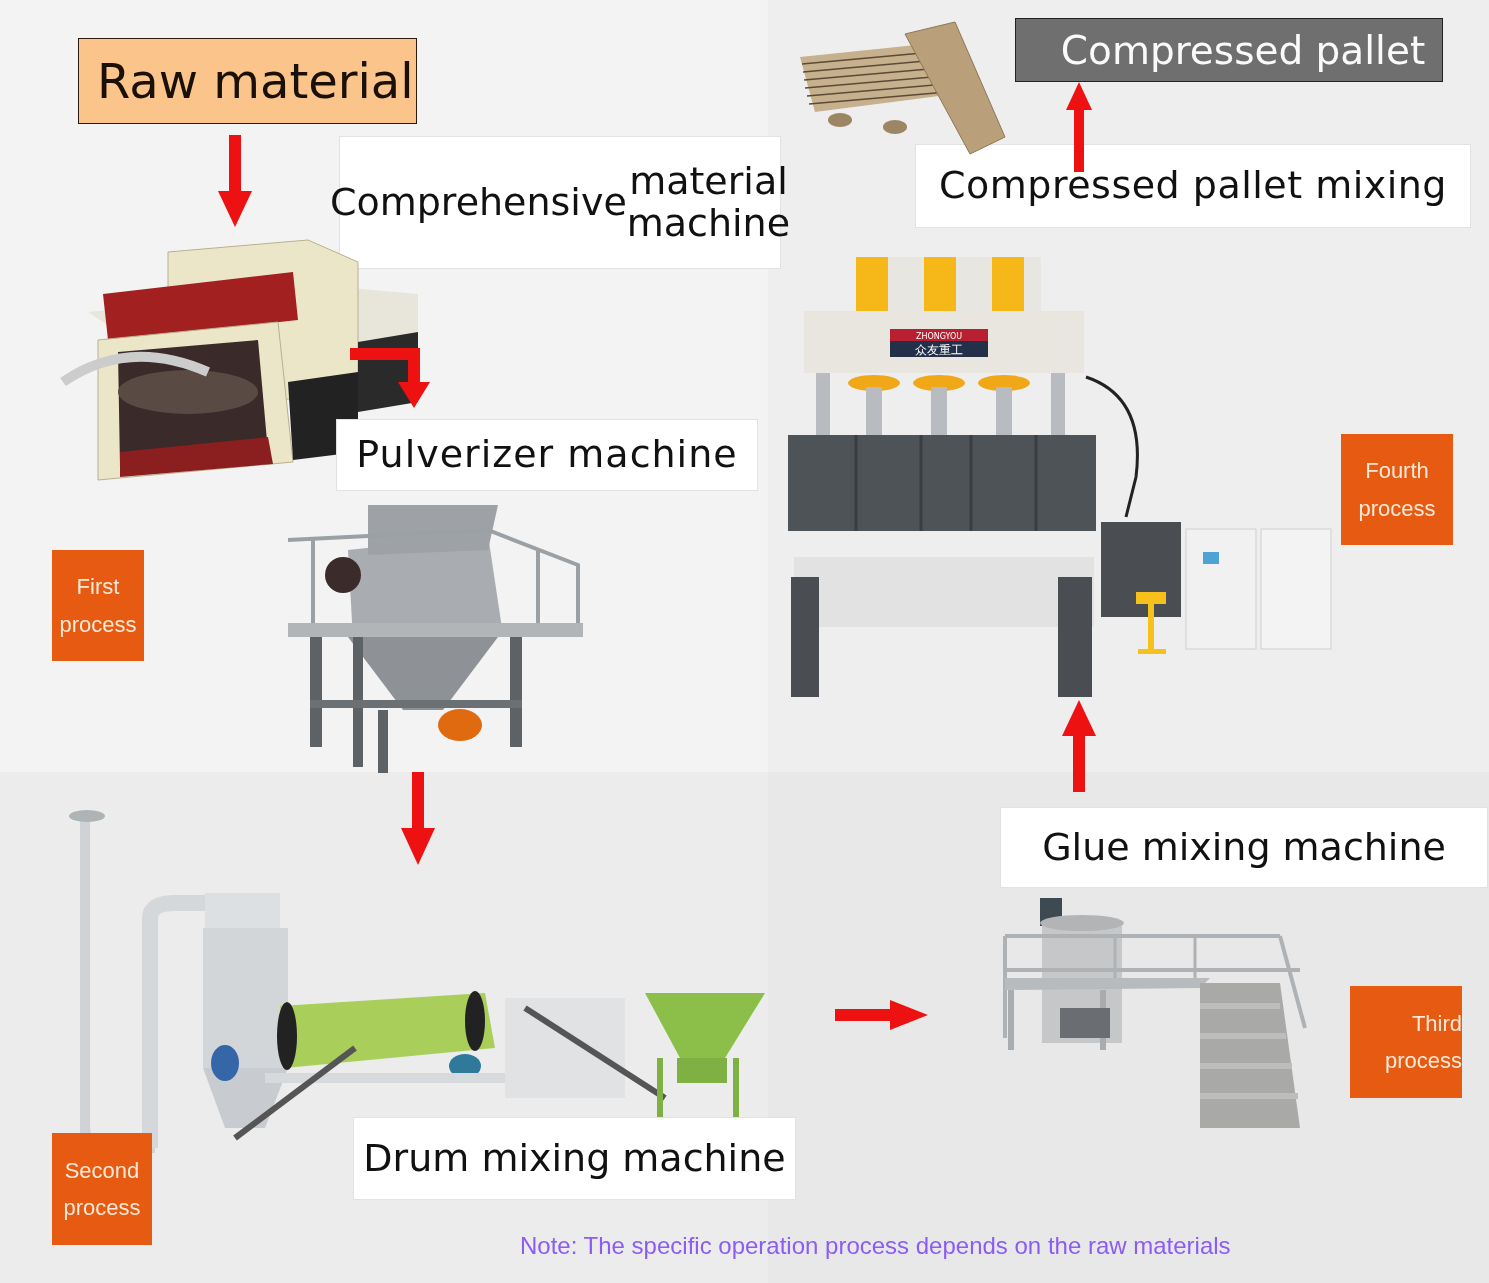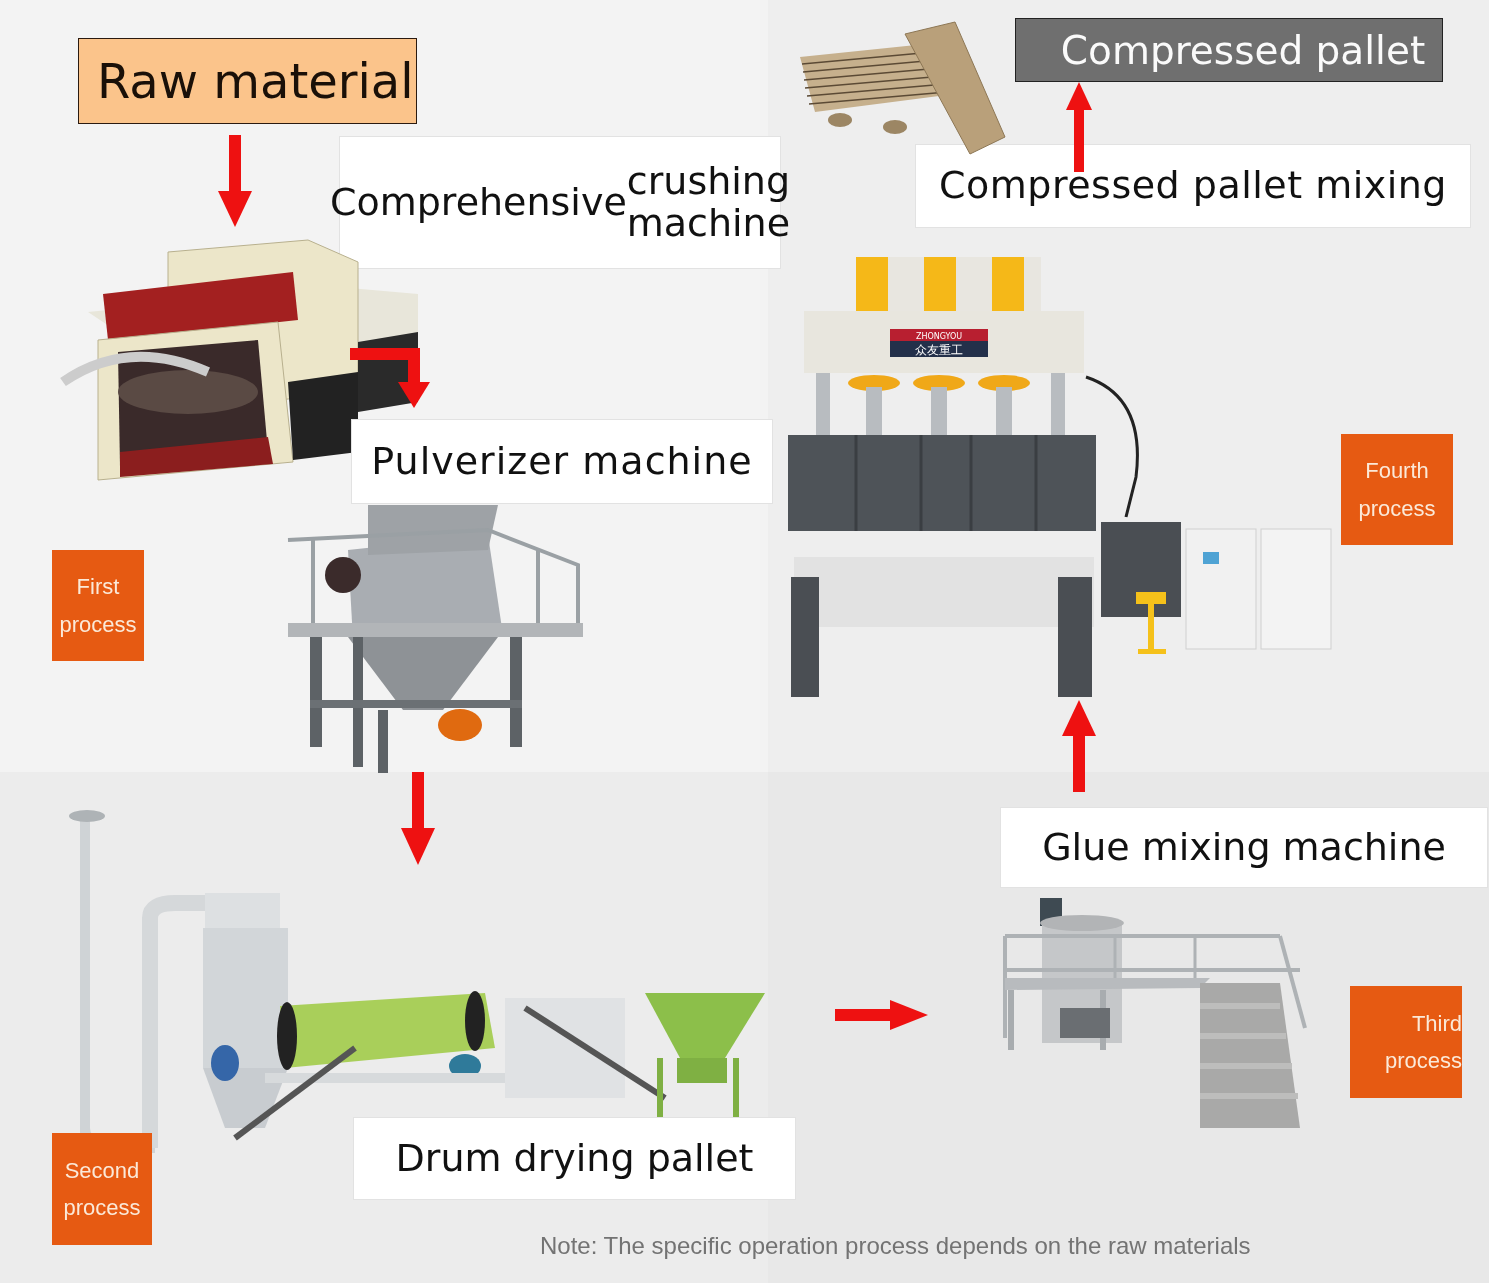--- a/index.html
+++ b/index.html
@@ -30,21 +30,21 @@
     position: absolute; left: 1015px; top: 18px; width: 428px; height: 64px;
     background: #6f6f6f; border: 1.5px solid #222; box-sizing: border-box;
     color: #fafafa; font-size: 39px; display: flex; align-items: center; justify-content: center; padding-left: 28px;
   }
   .badge {
     position: absolute; background: #e65a12; color: #fbe9d8;
     display: flex; flex-direction: column; align-items: center; justify-content: center;
     font-family: "Liberation Sans", sans-serif; font-size: 22px; line-height: 1.7;
   }
   .note {
-    position: absolute; left: 540px; top: 1232px; font-size: 24px; color: #737373;
+    position: absolute; left: 520px; top: 1232px; font-size: 24px; color: #8b5cf6;
     font-family: "Liberation Sans", sans-serif;
   }
   svg.art { position: absolute; overflow: visible; }
 </style>
 </head>
 <body>
 
 <div class="quad q-tl"></div>
 <div class="quad q-tr"></div>
 <div class="quad q-bl"></div>
@@ -52,21 +52,21 @@
 
 <div class="raw">Raw material</div>
 
 <svg class="art" style="left:218px;top:135px" width="34" height="95">
   <rect x="11" y="0" width="12" height="58" fill="#ee1111"></rect>
   <polygon points="0,56 34,56 17,92" fill="#ee1111"></polygon>
 </svg>
 
 <div class="label" style="left:339px;top:136px;width:442px;height:133px;flex-direction:row;font-size:38px;">
   <span>Comprehensive</span>
-  <span>crushing machine</span>
+  <span>material machine</span>
 </div>
 
 <svg class="art" style="left:58px;top:232px" width="362" height="250">
   <polygon points="30,80 280,55 360,62 360,110 290,140 90,120" fill="#e8e6da"></polygon>
   <polygon points="110,20 250,8 300,30 300,160 150,175 110,150" fill="#ece6c9" stroke="#b8b08e" stroke-width="1"></polygon>
   <polygon points="45,62 235,40 240,88 50,108" fill="#a32020"></polygon>
   <polygon points="40,108 220,90 235,230 40,248" fill="#ece6c9" stroke="#b8b08e"></polygon>
   <polygon points="60,120 200,108 210,220 62,235" fill="#3a2a2a"></polygon>
   <ellipse cx="130" cy="160" rx="70" ry="22" fill="#5a4a44"></ellipse>
   <path d="M5,150 Q70,105 150,140" stroke="#ccc" stroke-width="10" fill="none"></path>
@@ -74,21 +74,21 @@
   <polygon points="300,110 360,100 360,170 300,180" fill="#2a2a2a"></polygon>
   <polygon points="62,220 210,205 215,232 62,245" fill="#8b1e1e"></polygon>
 </svg>
 
 <svg class="art" style="left:350px;top:348px" width="80" height="62">
   <rect x="0" y="0" width="66" height="12" fill="#ee1111"></rect>
   <rect x="58" y="0" width="12" height="36" fill="#ee1111"></rect>
   <polygon points="48,34 80,34 64,60" fill="#ee1111"></polygon>
 </svg>
 
-<div class="label" style="left:351px;top:419px;width:422px;height:85px;font-size:38px;letter-spacing:1px;">Pulverizer machine</div>
+<div class="label" style="left:336px;top:419px;width:422px;height:72px;font-size:38px;letter-spacing:1px;">Pulverizer machine</div>
 
 <svg class="art" style="left:288px;top:505px" width="295" height="268">
   <polygon points="60,45 200,30 215,130 65,135" fill="#a9adb2"></polygon>
   <polygon points="80,0 210,0 200,45 80,50" fill="#9ea2a6"></polygon>
   <circle cx="55" cy="70" r="18" fill="#3b2b2b"></circle>
   <rect x="0" y="118" width="295" height="14" fill="#b2b5b8"></rect>
   <path d="M0,35 L200,25 L290,60 L290,118" stroke="#9aa0a4" stroke-width="4" fill="none"></path>
   <line x1="25" y1="35" x2="25" y2="118" stroke="#9aa0a4" stroke-width="4"></line>
   <line x1="250" y1="45" x2="250" y2="118" stroke="#9aa0a4" stroke-width="4"></line>
   <polygon points="60,132 210,132 155,205 115,205" fill="#8e9296"></polygon>
@@ -126,21 +126,21 @@
   <rect x="200" y="265" width="250" height="10" fill="#d7dadc"></rect>
   <rect x="440" y="190" width="120" height="100" fill="#e0e2e4"></rect>
   <line x1="460" y1="200" x2="600" y2="290" stroke="#555" stroke-width="6"></line>
   <line x1="170" y1="330" x2="290" y2="240" stroke="#555" stroke-width="6"></line>
   <polygon points="580,185 700,185 660,250 615,250" fill="#8cbf4a"></polygon>
   <rect x="612" y="250" width="50" height="25" fill="#7fb043"></rect>
   <rect x="592" y="250" width="6" height="65" fill="#7fb043"></rect>
   <rect x="668" y="250" width="6" height="65" fill="#7fb043"></rect>
 </svg>
 
-<div class="label" style="left:353px;top:1117px;width:443px;height:83px;font-size:38px;">Drum drying pallet</div>
+<div class="label" style="left:353px;top:1117px;width:443px;height:83px;font-size:38px;">Drum mixing machine</div>
 
 <div class="badge" style="left:52px;top:1133px;width:100px;height:112px;">
   <span>Second</span>
   <span>process</span>
 </div>
 
 <svg class="art" style="left:835px;top:1000px" width="95" height="30">
   <rect x="0" y="9" width="58" height="12" fill="#ee1111"></rect>
   <polygon points="55,0 93,15 55,30" fill="#ee1111"></polygon>
 </svg>

